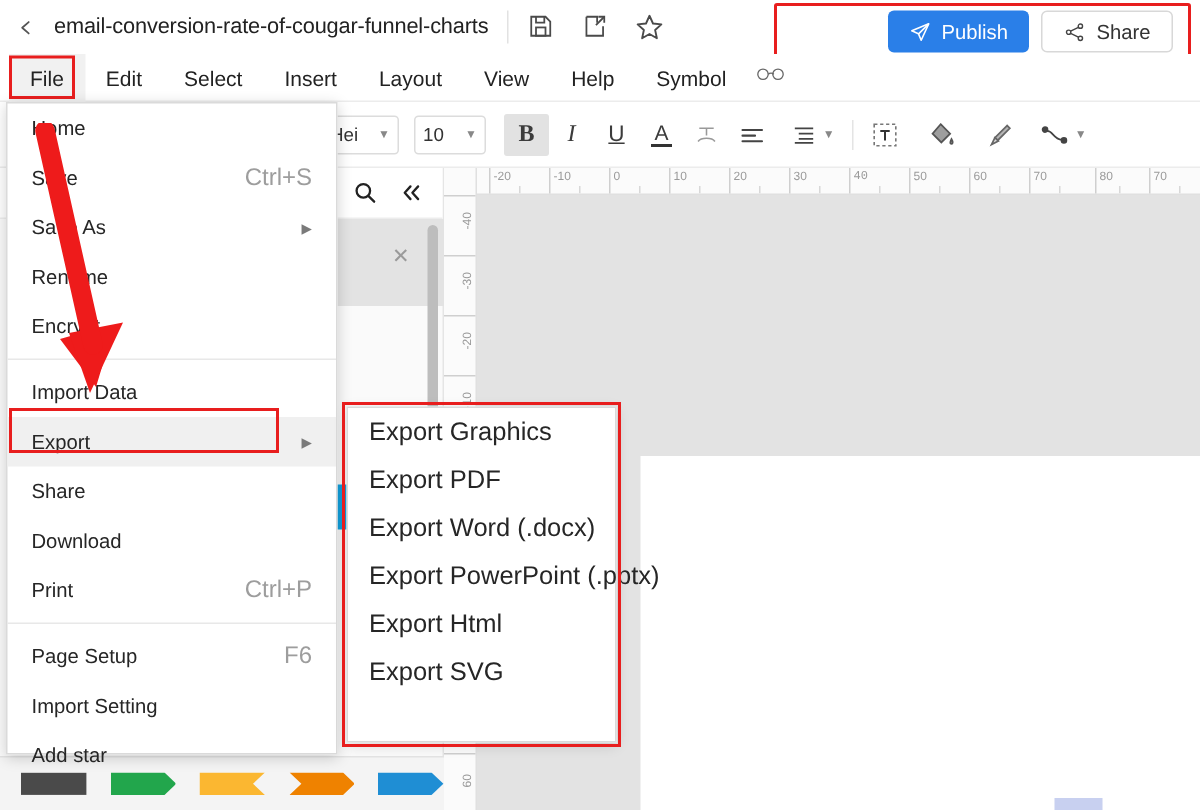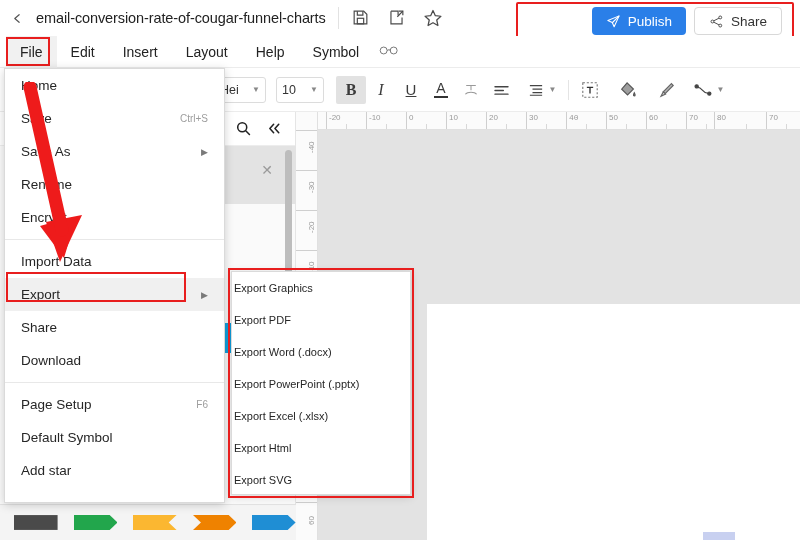--- a/index.html
+++ b/index.html
@@ -160,37 +160,37 @@
   .dropdown {
     position: absolute; left: 4px; top: 68px; width: 221px; height: 435px;
     background: #ffffff; border: 1px solid #dadada;
     box-shadow: 0 2px 9px rgba(0,0,0,.18); z-index: 40;
   }
   .dd-item {
     position: relative; height: 33px; display: flex; align-items: center;
     padding: 0 16px; font-size: 13.5px; color: #262626; cursor: pointer;
   }
   .dd-item.hl { background: #f0f0f0; }
-  .dd-shortcut { margin-left: auto; font-size: 10px; color: #9d9d9d; }
+  .dd-shortcut { margin-left: auto; font-size: 16px; color: #9d9d9d; }
   .dd-sub { margin-left: auto; font-size: 9px; color: #7a7a7a; }
   .dd-sep { height: 1px; background: #e8e8e8; margin: 5px 0; }
   .redbox-export {
     position: absolute; left: 6px; top: 272px; width: 180px; height: 30px;
     border: 2.5px solid #e81e1e; z-index: 45; pointer-events: none;
   }
 
   
   .submenu {
     position: absolute; left: 231px; top: 271px; width: 180px; height: 224px;
     background: #ffffff; border: 1px solid #dadada;
     box-shadow: 0 2px 9px rgba(0,0,0,.15); z-index: 44;
   }
   .sub-item {
-    height: 32px; display: flex; align-items: center; padding: 0 2px;
-    font-size: 11px; color: #262626; cursor: pointer; white-space: nowrap;
+    height: 32px; display: flex; align-items: center; padding: 0 14px;
+    font-size: 17px; color: #262626; cursor: pointer; white-space: nowrap;
   }
   .redbox-submenu {
     position: absolute; left: 228px; top: 268px; width: 186px; height: 230px;
     border: 2.5px solid #e81e1e; z-index: 46; pointer-events: none;
   }
 
   
   .red-arrow { position: absolute; left: 20px; top: 82px; z-index: 50; pointer-events: none; }
 </style>
 </head>
@@ -250,22 +250,24 @@
         </span>
         <span>Share</span>
       </button>
     </div>
   </div>
   <div class="redbox-pubshare"></div>
 
   <div class="menubar">
     <div class="menuitem first active">File</div>
     <div class="menuitem">Edit</div>
+    <div class="menuitem">Select</div>
     <div class="menuitem">Insert</div>
     <div class="menuitem">Layout</div>
+    <div class="menuitem">View</div>
     <div class="menuitem">Help</div>
     <div class="menuitem">Symbol</div>
     <span class="glasses-icon">
       <svg width="20" height="13" viewBox="0 0 30 16" fill="none" stroke="#666" stroke-width="1.3">
         <circle cx="7" cy="8" r="5.2"></circle>
           <circle cx="22" cy="8" r="5.2"></circle>
           <path d="M12.2 8c1.5-1.4 4.1-1.4 5.6 0"></path>
       </svg>
     </span>
   </div>
@@ -394,21 +396,21 @@
     <div class="rh-tick" style="left:30px;">-20</div>
     <div class="rh-tick" style="left:70px;">-10</div>
     <div class="rh-tick" style="left:110px;">0</div>
     <div class="rh-tick" style="left:150px;">10</div>
     <div class="rh-tick" style="left:190px;">20</div>
     <div class="rh-tick" style="left:230px;">30</div>
     <div class="rh-tick" style="left:270px;font-family:Liberation Mono, monospace;">40</div>
     <div class="rh-tick" style="left:310px;">50</div>
     <div class="rh-tick" style="left:350px;">60</div>
     <div class="rh-tick" style="left:390px;">70</div>
-    <div class="rh-tick" style="left:418px;">80</div>
+    <div class="rh-tick" style="left:434px;">80</div>
     <div class="rh-tick" style="left:470px;">70</div>
     <div class="rh-minor" style="left:50px;"></div>
       <div class="rh-minor" style="left:90px;"></div>
     <div class="rh-minor" style="left:130px;"></div>
       <div class="rh-minor" style="left:170px;"></div>
     <div class="rh-minor" style="left:210px;"></div>
       <div class="rh-minor" style="left:250px;"></div>
     <div class="rh-minor" style="left:290px;"></div>
       <div class="rh-minor" style="left:330px;"></div>
     <div class="rh-minor" style="left:370px;"></div>
@@ -460,40 +462,43 @@
     <div class="dd-item hl">
       <span>Export</span>
       <span class="dd-sub">▶</span>
     </div>
     <div class="dd-item">
       <span>Share</span>
     </div>
     <div class="dd-item">
       <span>Download</span>
     </div>
+    <div class="dd-item">
+      <span>Print</span>
+      <span class="dd-shortcut">Ctrl+P</span>
+    </div>
     <div class="dd-sep"></div>
     <div class="dd-item">
       <span>Page Setup</span>
       <span class="dd-shortcut">F6</span>
     </div>
     <div class="dd-item">
-      <span>Default Symbol</span>
+      <span>Import Setting</span>
     </div>
     <div class="dd-item">
       <span>Add star</span>
     </div>
   </div>
   <div class="redbox-export"></div>
 
   <div class="submenu">
     <div class="sub-item">Export Graphics</div>
     <div class="sub-item">Export PDF</div>
     <div class="sub-item">Export Word (.docx)</div>
     <div class="sub-item">Export PowerPoint (.pptx)</div>
-    <div class="sub-item">Export Excel (.xlsx)</div>
     <div class="sub-item">Export Html</div>
     <div class="sub-item">Export SVG</div>
   </div>
   <div class="redbox-submenu"></div>
 
   <svg class="red-arrow" width="110" height="185" viewBox="0 0 110 185">
     <path d="M14 4 L40 142 L56 136 L44 176 L20 144 L34 140 L6 6 Z" fill="#ee1b1b"></path>
     <polygon points="26,140 62,133 40,180" fill="#ee1b1b"></polygon>
     <path d="M10 5 L42 148" stroke="#ee1b1b" stroke-width="13" stroke-linecap="round"></path>
   </svg>

